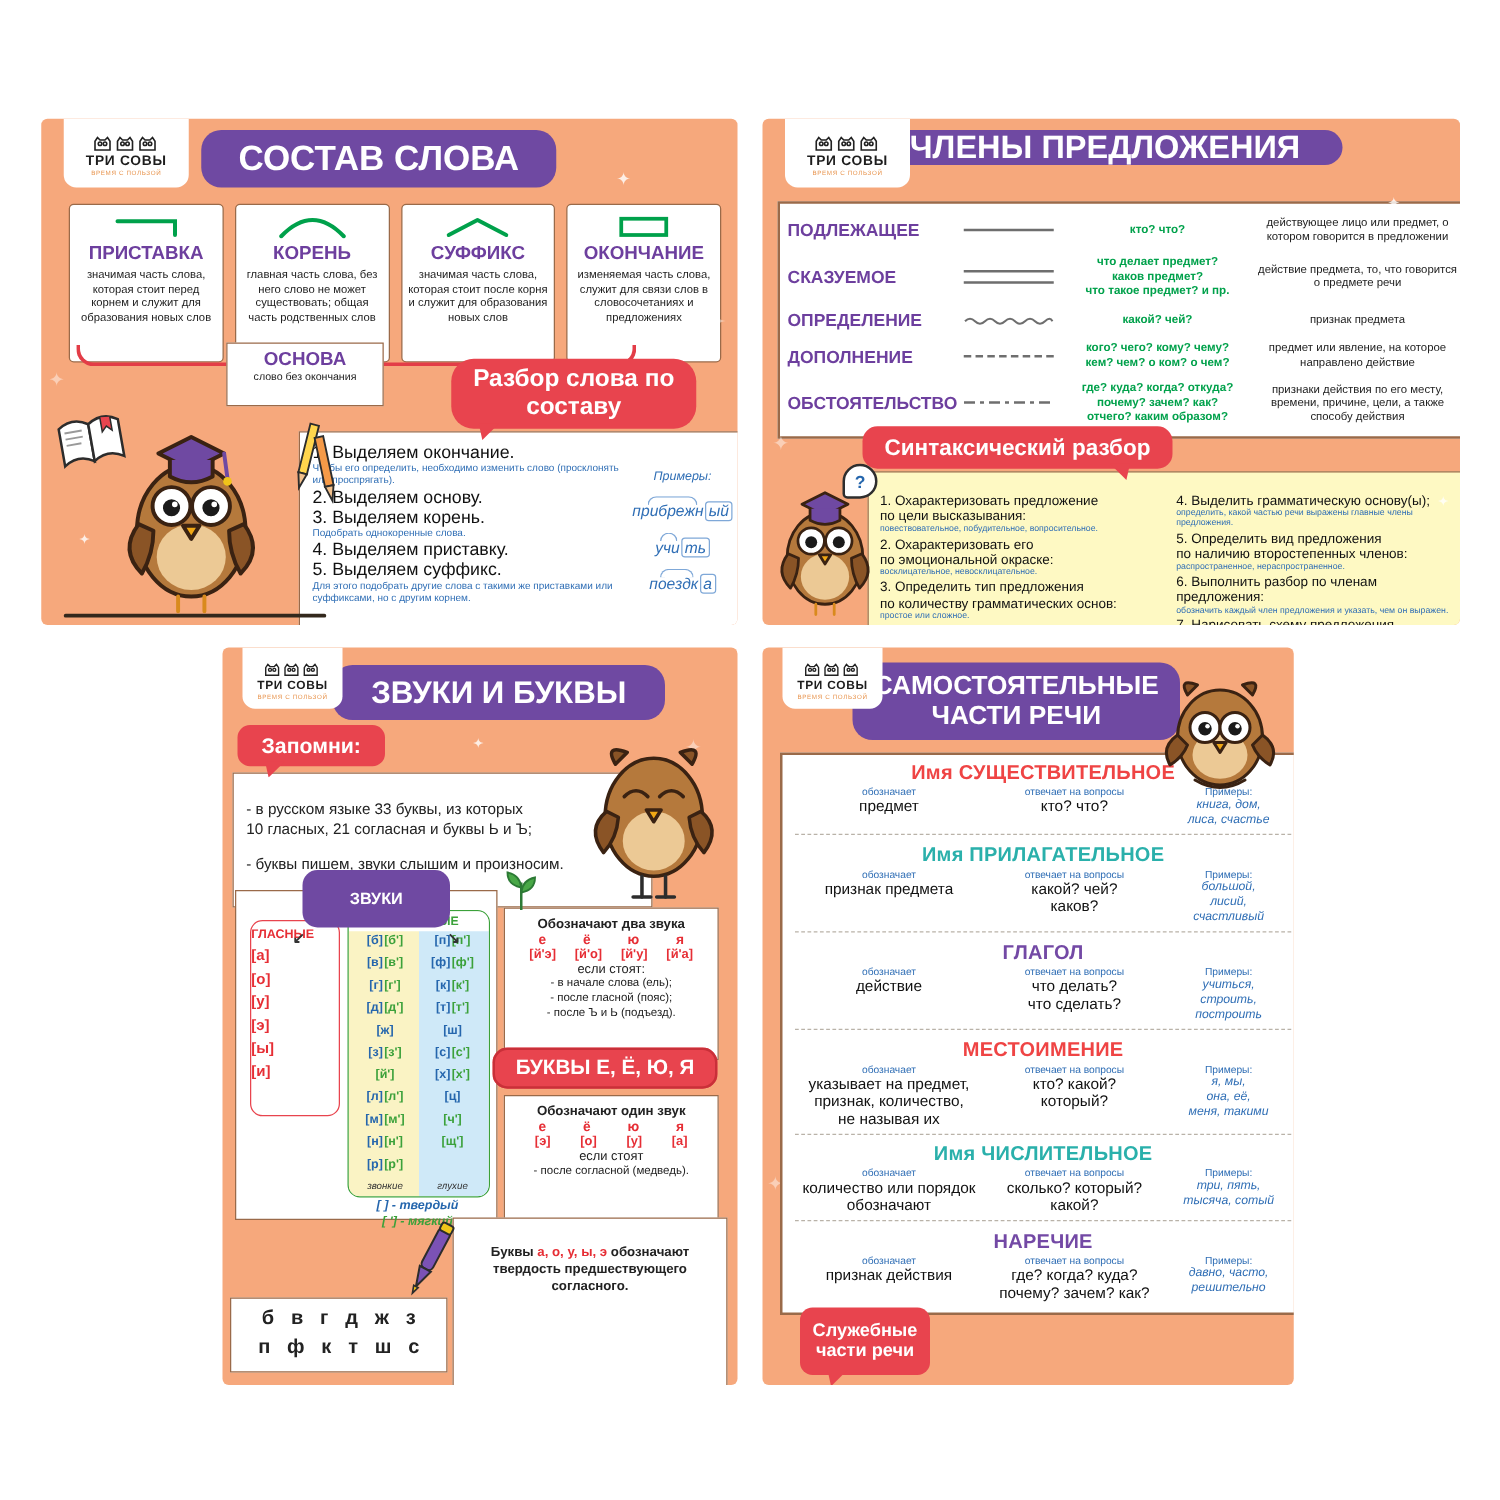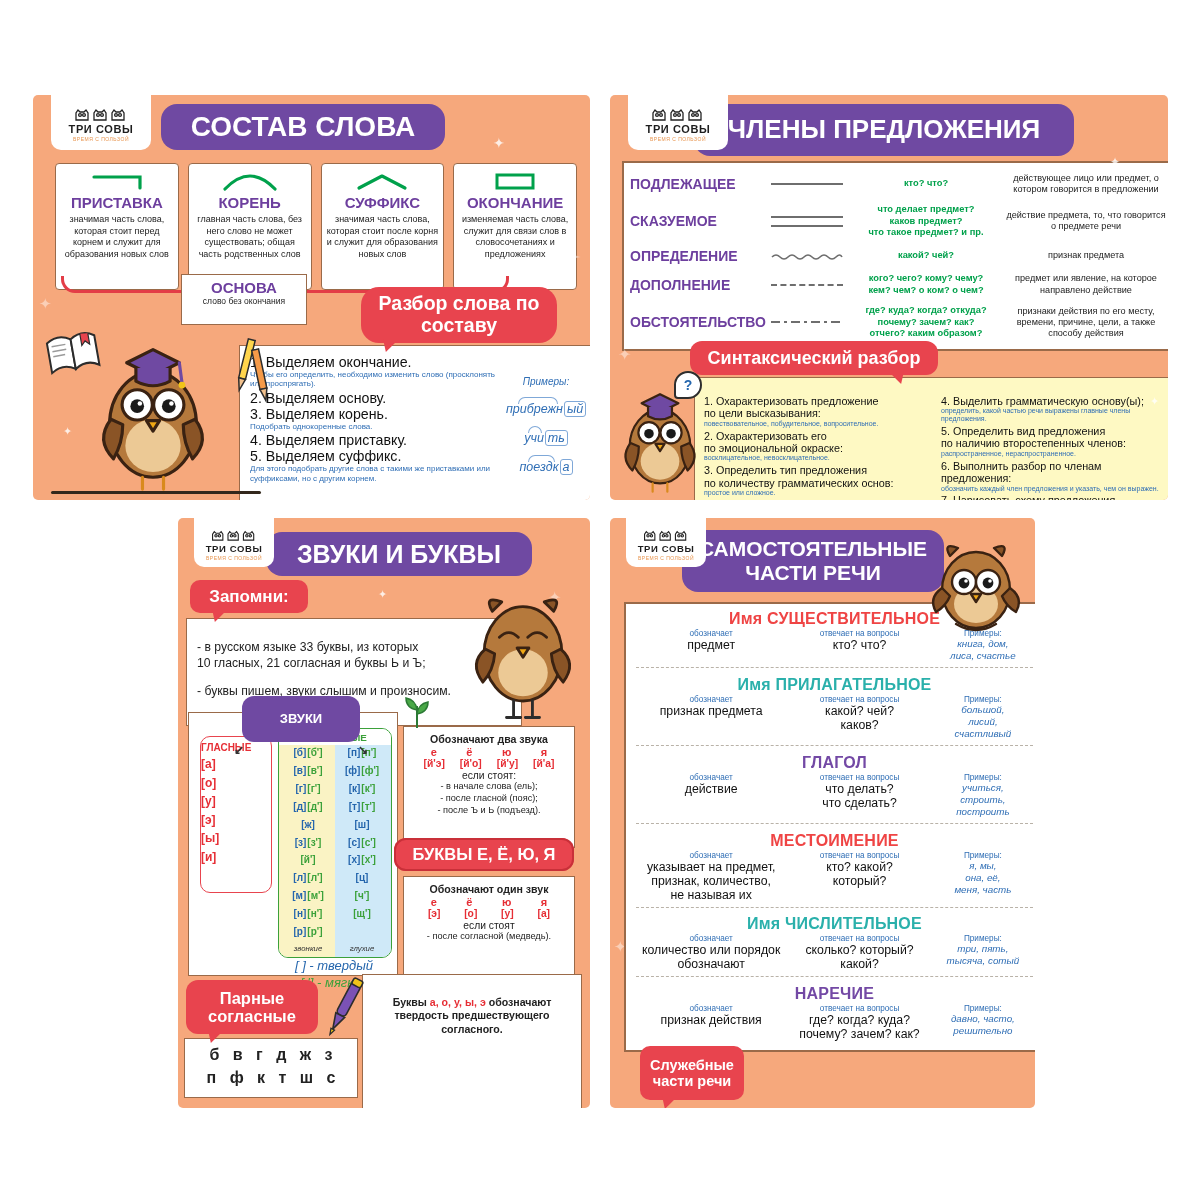--- a/index.html
+++ b/index.html
@@ -17,21 +17,21 @@
   #p1 .logo-tab,#p2 .logo-tab{left:18px;width:100px;height:52px}
   #p3 .logo-tab,#p4 .logo-tab{left:16px;width:80px;height:46px}
   .logo-brand{font-weight:bold;font-size:11px;letter-spacing:.6px;color:#1d1d1d}
   #p3 .logo-brand,#p4 .logo-brand{font-size:9.5px}
   .logo-tagline{font-size:5px;color:#e8954f;letter-spacing:.5px}
 
   
   .banner{position:absolute;background:#6f49a2;color:#fff;font-weight:bold;display:flex;
     align-items:center;justify-content:center;text-align:center;border-radius:16px;z-index:4;line-height:1.15}
   #p1 .banner-main{left:128px;top:9px;width:284px;height:46px;font-size:28px}
-  #p2 .banner-main{left:84px;top:9px;width:380px;height:52px;font-size:26px}
+  #p2 .banner-main{left:84px;top:9px;width:380px;height:28px;font-size:26px}
   #p3 .banner-main{left:88px;top:14px;width:266px;height:44px;font-size:25px}
   #p4 .banner-main{left:72px;top:12px;width:262px;height:62px;font-size:21px;white-space:pre-line}
   .bubble{position:absolute;background:#e8444e;color:#fff;font-weight:bold;display:flex;
     align-items:center;justify-content:center;text-align:center;border-radius:14px;z-index:5;line-height:1.12}
   .bubble::after{content:"";position:absolute;width:16px;height:13px;background:#e8444e;
     bottom:-9px;left:22px;clip-path:polygon(0 0,100% 0,18% 100%)}
   .tail-right::after{left:auto;right:34px;clip-path:polygon(0 0,100% 0,82% 100%)}
 
   
   .cards{position:absolute;left:22px;top:68px;width:522px;display:flex;gap:9px}
@@ -106,22 +106,22 @@
   .cons-title{color:#3ba13a;font-size:9.8px;font-weight:bold;text-align:center;padding:3px 0 2px;background:#fff}
   .cons-body{flex:1;background:linear-gradient(90deg,#faf3c4 50%,#cfe9f8 50%);
     padding:1px 2px 2px;display:flex;flex-direction:column;justify-content:space-between}
   .cons-row{display:flex}
   .cc{flex:1;text-align:center;font-size:10px;font-weight:bold;line-height:1.3;white-space:nowrap}
   .tk{padding:0 .5px}
   [data-type="hard"]{color:#2566ad}
   [data-type="soft"]{color:#3ba13a}
   .cons-lblrow{display:flex}
   .cons-lbl{flex:1;text-align:center;font-size:7.8px;font-style:italic;color:#333;padding:1px 0 2px}
-  .legend{position:absolute;left:98px;top:440px;width:116px;text-align:center;font-size:13px;
-    font-style:italic;font-weight:normal;line-height:1.3;z-index:2}
+  .legend{position:absolute;left:98px;top:440px;width:116px;text-align:center;font-size:10px;
+    font-style:italic;font-weight:bold;line-height:1.3;z-index:2}
   .lg-hard{color:#2566ad;display:block}
   .lg-soft{color:#3ba13a;display:block}
   .two-box,.one-box{position:absolute;left:225px;width:162px;background:#fff;border:1.6px solid #9a6a49;
     padding:6px 4px;text-align:center;z-index:2}
   .two-box{top:208px;height:108px}
   .one-box{top:358px;height:92px}
   .tb-title{font-size:10.6px;font-weight:bold}
   .lrow{display:flex;justify-content:space-around;color:#e62e35;font-weight:bold;padding:0 8px}
   .lrow.letters{font-size:11px;margin-top:1px}
   .lrow.trs{font-size:10.3px;margin-bottom:1px}
@@ -581,21 +581,20 @@
     <div class="lrow trs">
       <span>[э]</span>
         <span>[о]</span>
         <span>[у]</span>
         <span>[а]</span>
     </div>
     <div class="tb-cond">если стоят</div>
     <div class="tb-items">- после согласной (медведь).</div>
   </div>
 
-  <div class="bubble bub-pairs">Парные согласные</div>
   <svg class="deco" style="left:140px;top:458px" width="52" height="64" viewBox="0 0 52 64">
     <g transform="rotate(28 26 32)">
       <rect x="21" y="4" width="10" height="36" rx="4" fill="#7b52b5" stroke="#2c2c2c" stroke-width="1.6"></rect>
       <rect x="21" y="0" width="10" height="7" rx="2" fill="#f0c419" stroke="#2c2c2c" stroke-width="1.6"></rect>
       <path d="M21 40 L26 56 L31 40 Z" fill="#7b52b5" stroke="#2c2c2c" stroke-width="1.6"></path>
       <path d="M24 56 L26 62 L28 56 Z" fill="#f0c419" stroke="#2c2c2c" stroke-width="1.3"></path>
     </g>
   </svg>
   <div class="pairs-box">
     <div class="pair-row">б в г д ж з</div>
@@ -723,21 +722,21 @@
           </div>
         <div class="sg sg-q">
             <div class="sg-label">отвечает на вопросы</div>
             <div class="sg-val">кто? какой?
 который?</div>
           </div>
         <div class="sg sg-ex">
             <div class="sg-label">Примеры:</div>
             <div class="sg-exval">я, мы,
 она, её,
-меня, часть</div>
+меня, такими</div>
           </div>
       </div>
     </div>
     <div class="sec">
       <div class="sec-title" data-color="teal">Имя ЧИСЛИТЕЛЬНОЕ</div>
       <div class="sec-grid">
         <div class="sg sg-means">
             <div class="sg-label">обозначает</div>
             <div class="sg-val">количество или порядок
 обозначают</div>

